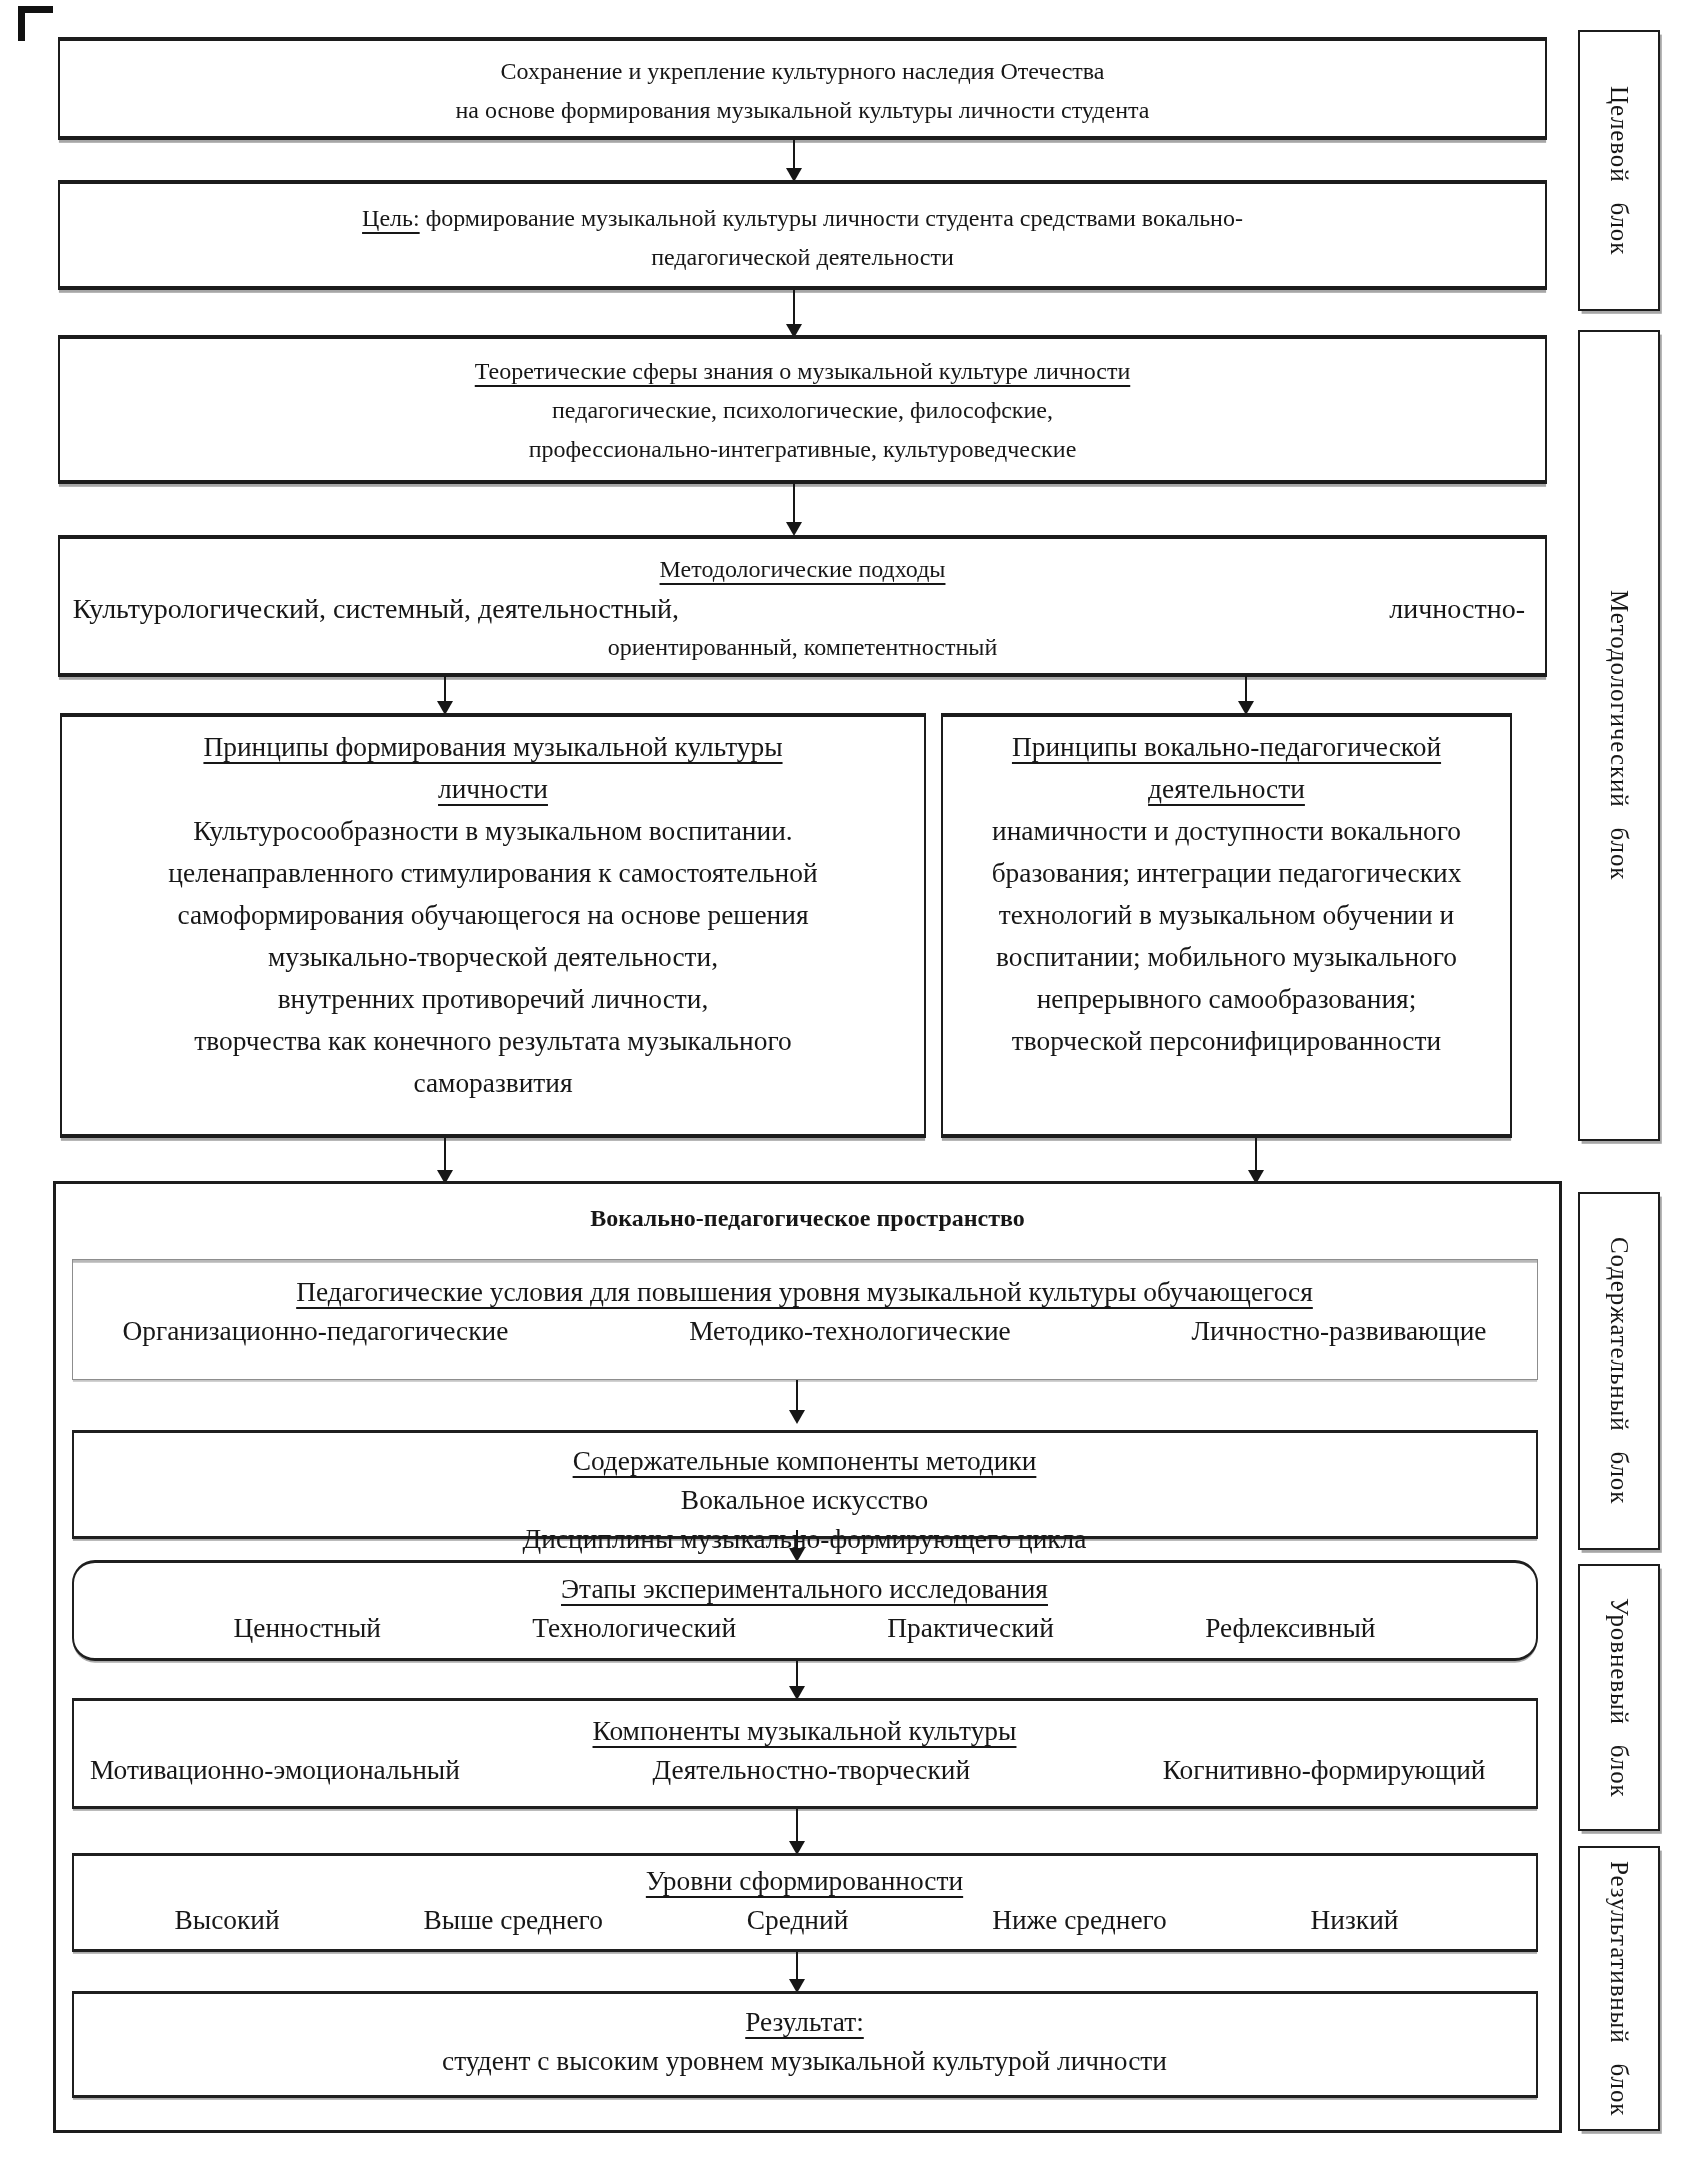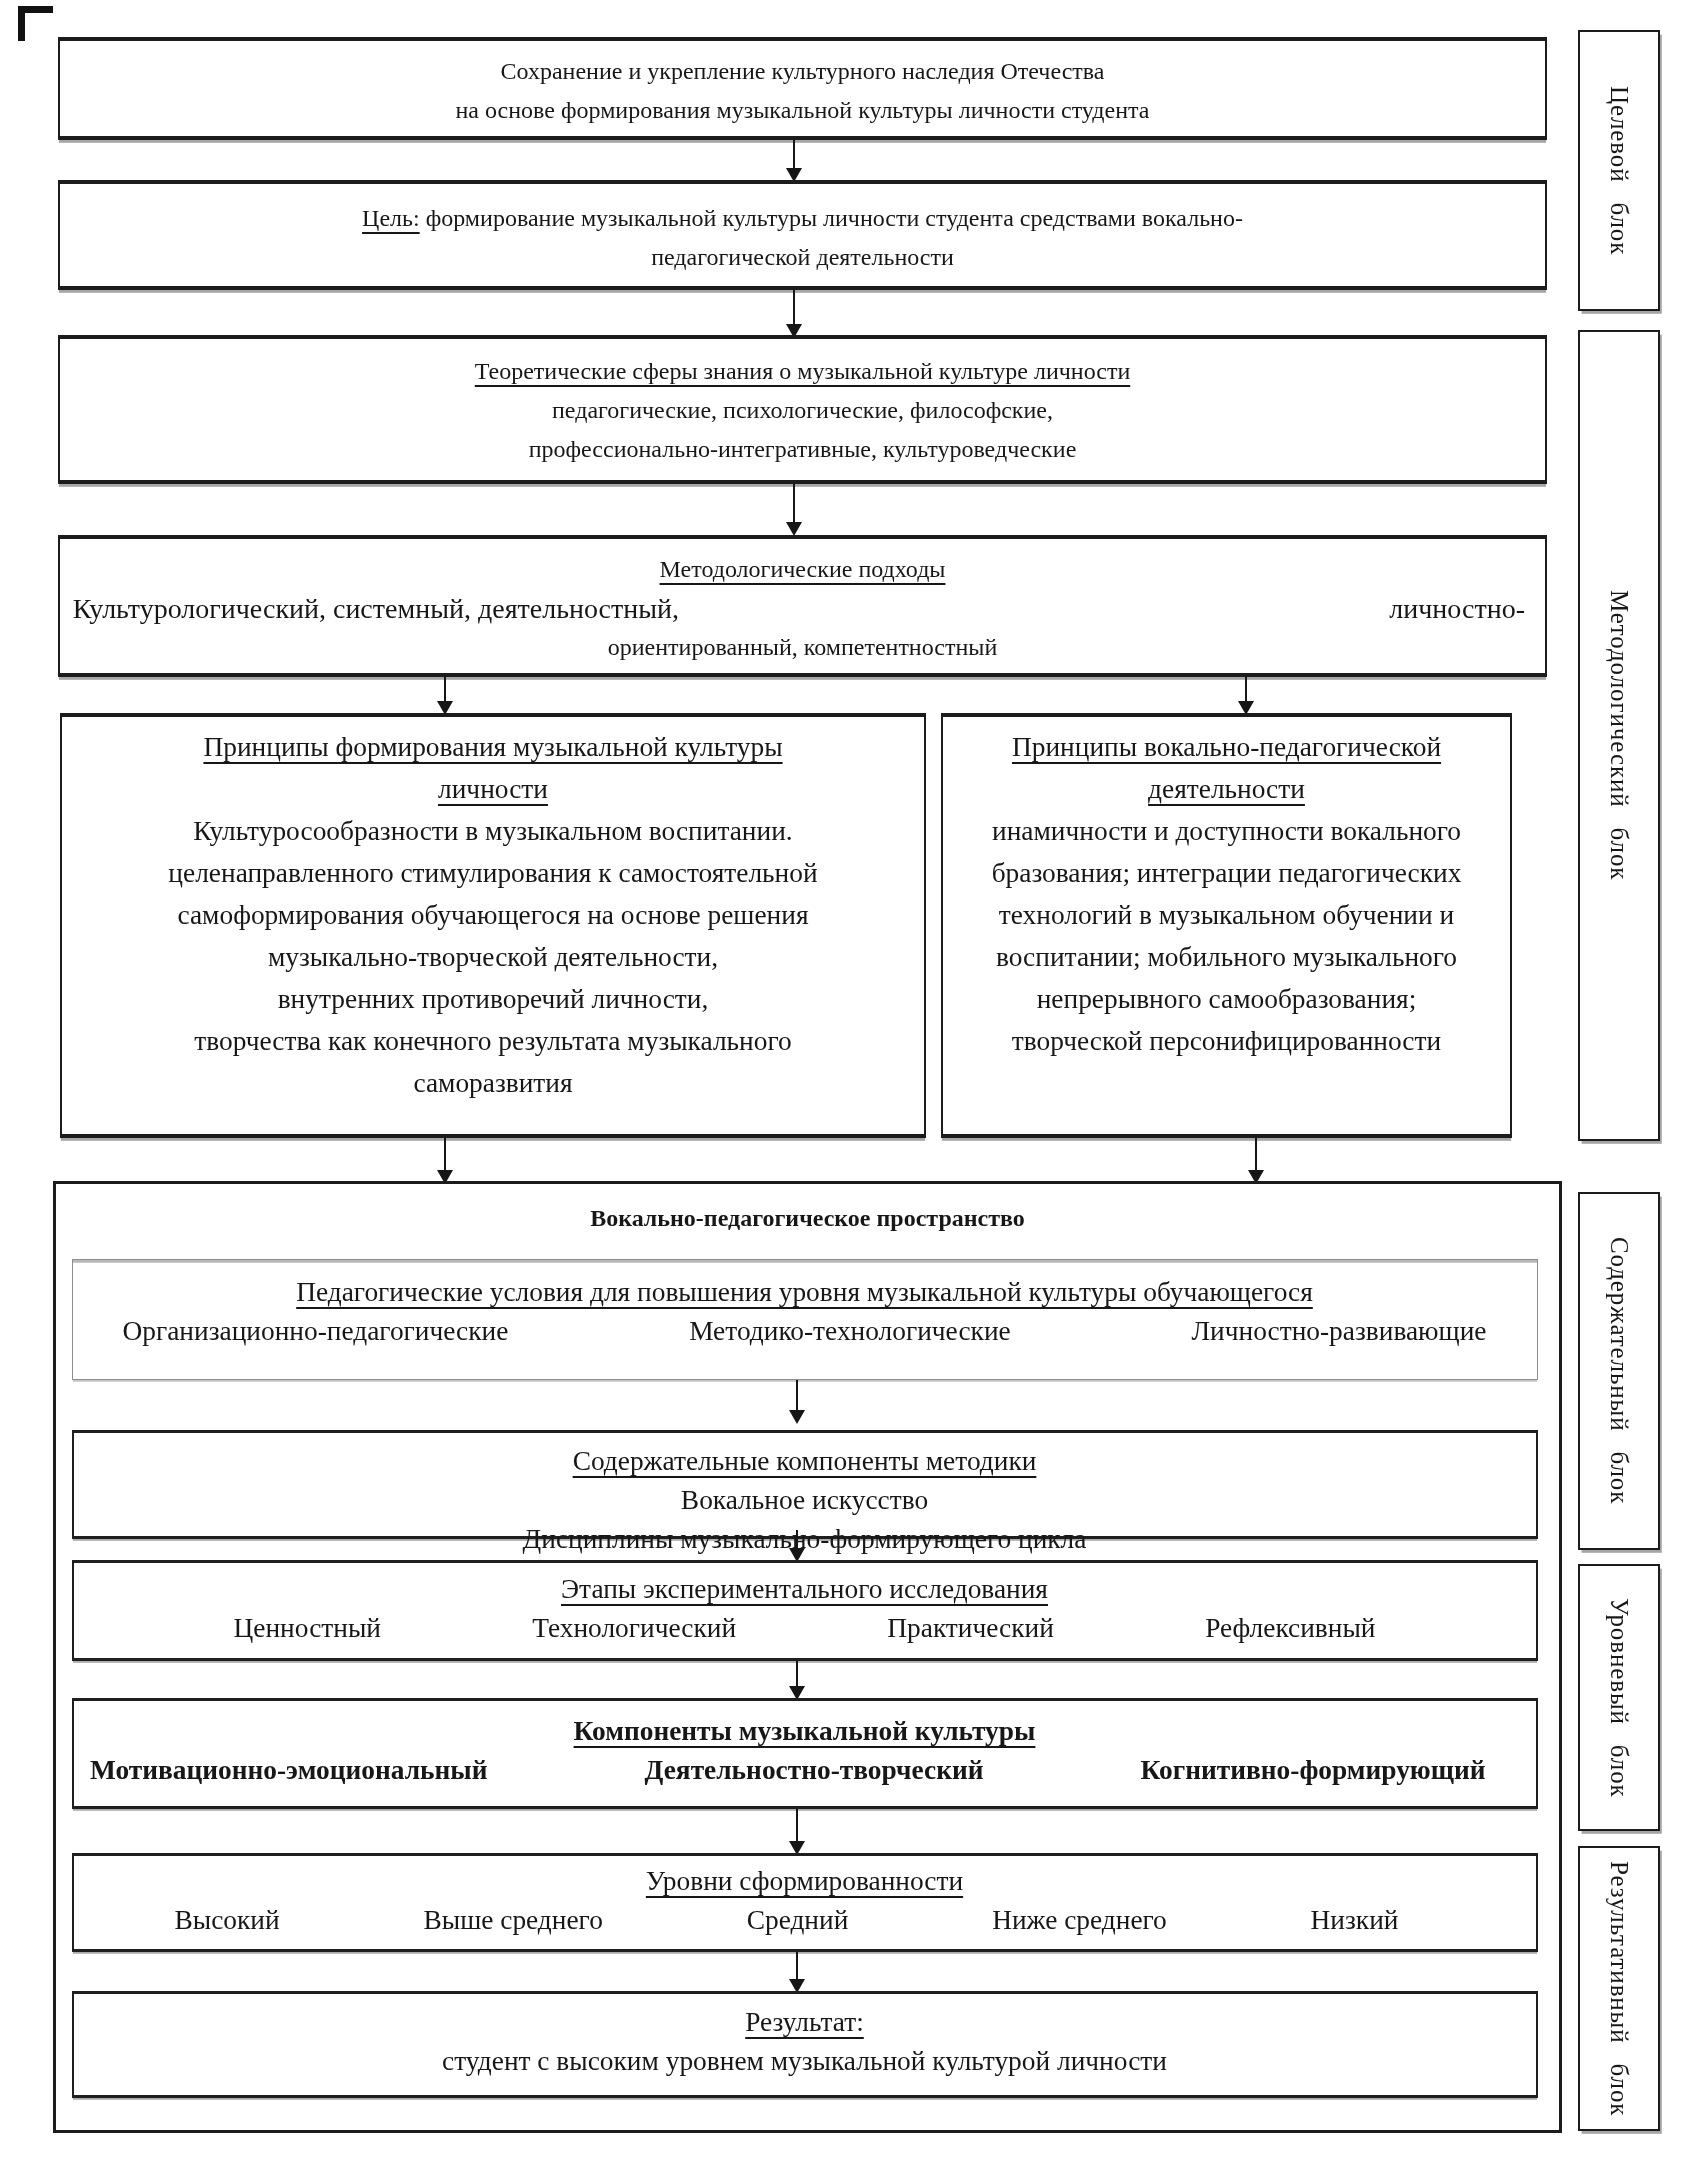--- a/index.html
+++ b/index.html
@@ -34,23 +34,23 @@
     border:2.7px solid #1f1f1f;border-top-width:3.7px;border-bottom-width:3.7px;
     box-shadow:0 2.7px 0 -0.9px #ababab;
   }
   .sub p{margin:0;font-size:27.4px;line-height:39px;}
   .sub .row{display:flex;justify-content:space-between;font-size:27.4px;line-height:39px;}
   .sub.gray{border:1.8px solid #8d8d8d;box-shadow:0 2.7px 0 -0.9px #c6c6c6, inset 0 2.7px 0 #b8b8b8;}
   .s1{top:75px;height:121px;padding-top:12.8px;}
   .s1 .row{padding:0 50px;}
   .s2{top:238px;height:109px;padding-top:9.1px;margin-top:8px;}
   .s2 .row{padding:0 25.6px;flex-direction:column;}
-  .s3{top:376px;height:101px;padding-top:7.3px;}
+  .s3{top:376px;height:101px;padding-top:7.3px;border-radius:23px;}
   .s3 .row{padding:0 160px;}
-  .s4{top:514px;height:111px;padding-top:11px;font-weight:bold;}
+  .s4{top:514px;height:111px;padding-top:11px;}
   .s4 .row{padding:0 50px 0 16.4px;}
   .s5{top:669px;height:99px;padding-top:6.4px;}
   .s5 .row{padding:0 137px 0 101px;}
   .s6{top:807px;height:107px;padding-top:9.1px;}
   
   .arrow{position:absolute;width:1.8px;background:#161616;}
   .arrow::after{
     content:"";position:absolute;left:50%;transform:translateX(-50%);bottom:-1.8px;
     width:0;height:0;border-left:8.2px solid transparent;border-right:8.2px solid transparent;
     border-top:14.6px solid #161616;

